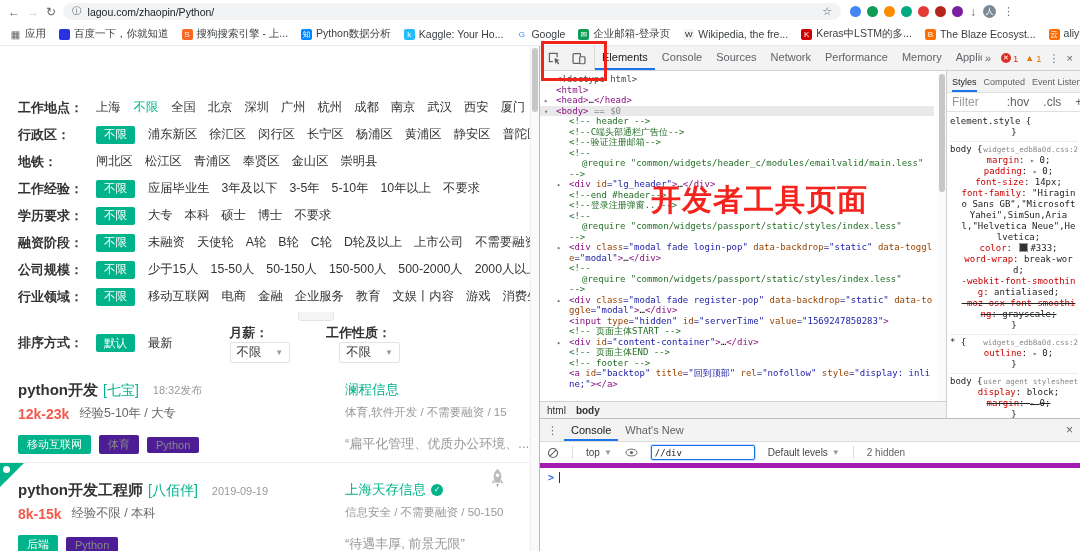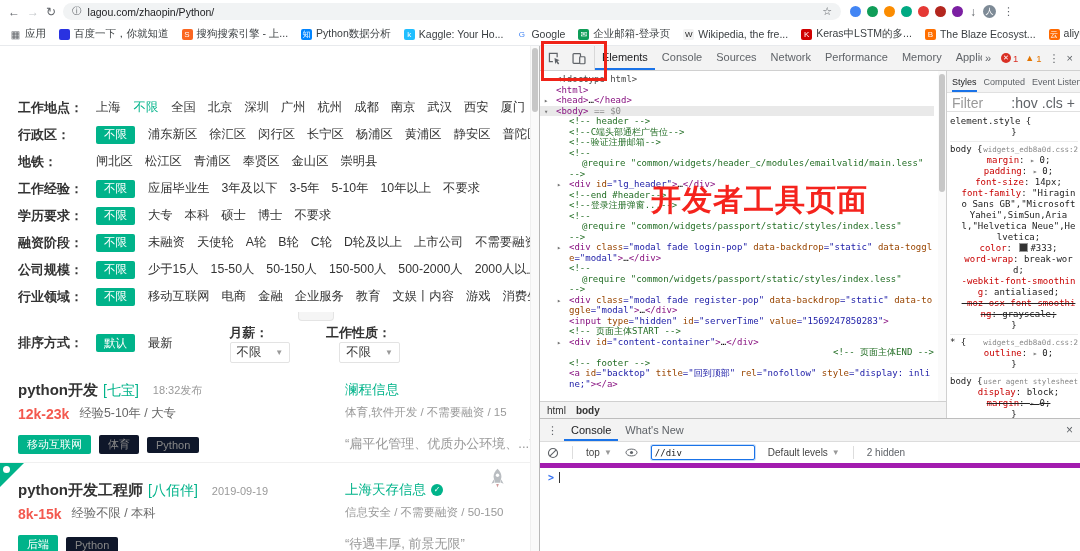--- a/index.html
+++ b/index.html
@@ -56,21 +56,21 @@
   .jrow2{height:22px;}
   .jtitle{font-size:15px;font-weight:bold;color:#333;}
   .jarea{font-size:14px;color:#00b38a;margin-left:5px;}
   .jtime{font-size:11px;color:#999;margin-left:14px;}
   .jsalary{font-size:14px;font-weight:bold;color:#f3594f;}
   .jmeta{font-size:12.3px;color:#666;margin-left:10px;}
   .jcompany{font-size:13.5px;color:#00b38a;}
   .jverify{display:inline-block;width:12px;height:12px;border-radius:50%;background:#00b38a;color:#fff;font-size:8px;line-height:12px;text-align:center;margin-left:5px;}
   .jcmeta{font-size:11.5px;color:#999;}
   .jrow3{margin-top:8px;align-items:flex-start;}
-  .jtag{display:inline-block;font-size:11px;padding:2px 9px;border-radius:2px;background:#0f172a;color:#888;margin-right:8px;}
+  .jtag{display:inline-block;font-size:11px;padding:2px 9px;border-radius:2px;background:#4c1d95;color:#888;margin-right:8px;}
   .jtag.primary{background:#00b38a;color:#fff;}
   .jquote{font-size:13px;color:#999;}
   .ribbon{position:absolute;left:0;top:0;width:0;height:0;border-top:24px solid #00b38a;border-right:24px solid transparent;}
   .ribbon-dot{position:absolute;left:3px;top:3px;width:7px;height:7px;border-radius:50%;background:#fff;}
   .rocket{position:absolute;right:34px;top:4px;}
   .page-scrollbar{position:absolute;right:0;top:0;width:8px;height:506px;background:#fafafa;border-left:1px solid #efefef;}
   .page-scrollthumb{position:absolute;top:2px;left:1px;width:6px;height:64px;border-radius:3px;background:#c7c7c7;}
 
   
   .dt-toolbar{height:24px;flex:none;background:#f3f3f3;border-bottom:1px solid #d0d0d0;display:flex;align-items:center;}
@@ -95,21 +95,21 @@
   .tk-d{color:#4a4a4a}.tk-t{color:#881280}.tk-a{color:#994500}.tk-v{color:#1a1aa6}.tk-c{color:#236e25}.tk-x{color:#000}.tk-g{color:#8a8a8a}
   .code-scrollbar{position:absolute;right:0;top:0;width:8px;height:100%;background:#fafafa;}
   .code-scrollthumb{position:absolute;top:3px;left:1px;width:6px;height:118px;border-radius:3px;background:#c7c7c7;}
   .dt-crumbs{height:16px;flex:none;background:#f3f3f3;border-top:1px solid #d0d0d0;display:flex;align-items:center;gap:10px;font-size:10px;color:#333;padding:0 7px;}
   .crumb.last{font-weight:bold;}
 
   .dt-styles{width:133px;flex:none;border-left:1px solid #d0d0d0;display:flex;flex-direction:column;overflow:hidden;}
   .st-tabs{height:21px;flex:none;display:flex;align-items:center;gap:7px;padding:0 5px;font-size:9px;color:#5f6368;border-bottom:1px solid #e0e0e0;white-space:nowrap;overflow:hidden;background:#f3f3f3;}
   .st-tab{line-height:20px;flex:none;}
   .st-tab.active{color:#202124;box-shadow:inset 0 -2px 0 #1a73e8;}
-  .st-filter{height:18px;flex:none;display:flex;align-items:flex-end;gap:4px;padding:0 5px;font-size:14px;color:#999;border-bottom:1px solid #e0e0e0;}
+  .st-filter{height:18px;flex:none;display:flex;align-items:center;gap:14px;padding:0 5px;font-size:12px;color:#999;border-bottom:1px solid #e0e0e0;}
   .st-filter .grow{flex:1;}
   .st-filter .tok{color:#5f6368;}
   .st-rules{flex:1;overflow:hidden;font-family:"DejaVu Sans Mono",monospace;font-size:9px;line-height:11px;padding:2px 2px 0 3px;color:#222;text-align:center;}
   .rule{border-bottom:1px solid #ededed;padding:2px 0 3px;}
   .rule-head{display:flex;align-items:baseline;}
   .rule-sel{white-space:nowrap;}
   .rule-src{margin-left:auto;color:#888;font-size:7.5px;white-space:nowrap;overflow:hidden;}
   .prop{padding-left:9px;word-break:break-all;}
   .prop.struck{text-decoration:line-through;}
   .pn{color:#c80000;}
@@ -471,21 +471,21 @@
                 <div class="code-line" style="padding-left: 42px;"><span class="tk-c">@require "common/widgets/passport/static/styles/index.less"</span></div>
                 <div class="code-line" style="padding-left: 29px;"><span class="tk-c">--&gt;</span></div>
                 <div class="code-line" style="padding-left: 29px;"><span class="tw" style="left: 17px;">▸</span><span class="tk-t">&lt;div</span><span class="tk-a"> class</span><span class="tk-v">="modal fade login-pop"</span><span class="tk-a"> data-backdrop</span><span class="tk-v">="static"</span><span class="tk-a"> data-toggle</span><span class="tk-v">="modal"</span><span class="tk-t">&gt;</span><span class="tk-x">…</span><span class="tk-t">&lt;/div&gt;</span></div>
                 <div class="code-line" style="padding-left: 29px;"><span class="tk-c">&lt;!--</span></div>
                 <div class="code-line" style="padding-left: 42px;"><span class="tk-c">@require "common/widgets/passport/static/styles/index.less"</span></div>
                 <div class="code-line" style="padding-left: 29px;"><span class="tk-c">--&gt;</span></div>
                 <div class="code-line" style="padding-left: 29px;"><span class="tw" style="left: 17px;">▸</span><span class="tk-t">&lt;div</span><span class="tk-a"> class</span><span class="tk-v">="modal fade register-pop"</span><span class="tk-a"> data-backdrop</span><span class="tk-v">="static"</span><span class="tk-a"> data-toggle</span><span class="tk-v">="modal"</span><span class="tk-t">&gt;</span><span class="tk-x">…</span><span class="tk-t">&lt;/div&gt;</span></div>
                 <div class="code-line" style="padding-left: 29px;"><span class="tk-t">&lt;input</span><span class="tk-a"> type</span><span class="tk-v">="hidden"</span><span class="tk-a"> id</span><span class="tk-v">="serverTime"</span><span class="tk-a"> value</span><span class="tk-v">="1569247850283"</span><span class="tk-t">&gt;</span></div>
                 <div class="code-line" style="padding-left: 29px;"><span class="tk-c">&lt;!-- 页面主体START --&gt;</span></div>
                 <div class="code-line" style="padding-left: 29px;"><span class="tw" style="left: 17px;">▸</span><span class="tk-t">&lt;div</span><span class="tk-a"> id</span><span class="tk-v">="content-container"</span><span class="tk-t">&gt;</span><span class="tk-x">…</span><span class="tk-t">&lt;/div&gt;</span></div>
-                <div class="code-line" style="padding-left: 29px; text-align: right;"><span class="tk-c">&lt;!-- 页面主体END --&gt;</span></div>
+                <div class="code-line" style="padding-left: 29px;"><span class="tk-c">&lt;!-- 页面主体END --&gt;</span></div>
                 <div class="code-line" style="padding-left: 29px;"><span class="tk-c">&lt;!-- footer --&gt;</span></div>
                 <div class="code-line" style="padding-left: 29px;"><span class="tk-t">&lt;a</span><span class="tk-a"> id</span><span class="tk-v">="backtop"</span><span class="tk-a"> title</span><span class="tk-v">="回到顶部"</span><span class="tk-a"> rel</span><span class="tk-v">="nofollow"</span><span class="tk-a"> style</span><span class="tk-v">="display: inline;"</span><span class="tk-t">&gt;&lt;/a&gt;</span></div>
               </div>
             <div class="code-scrollbar">
                 <div class="code-scrollthumb"></div>
               </div>
           </div>
           <div class="dt-crumbs">
               <span class="crumb">html</span>
               <span class="crumb last">body</span>

